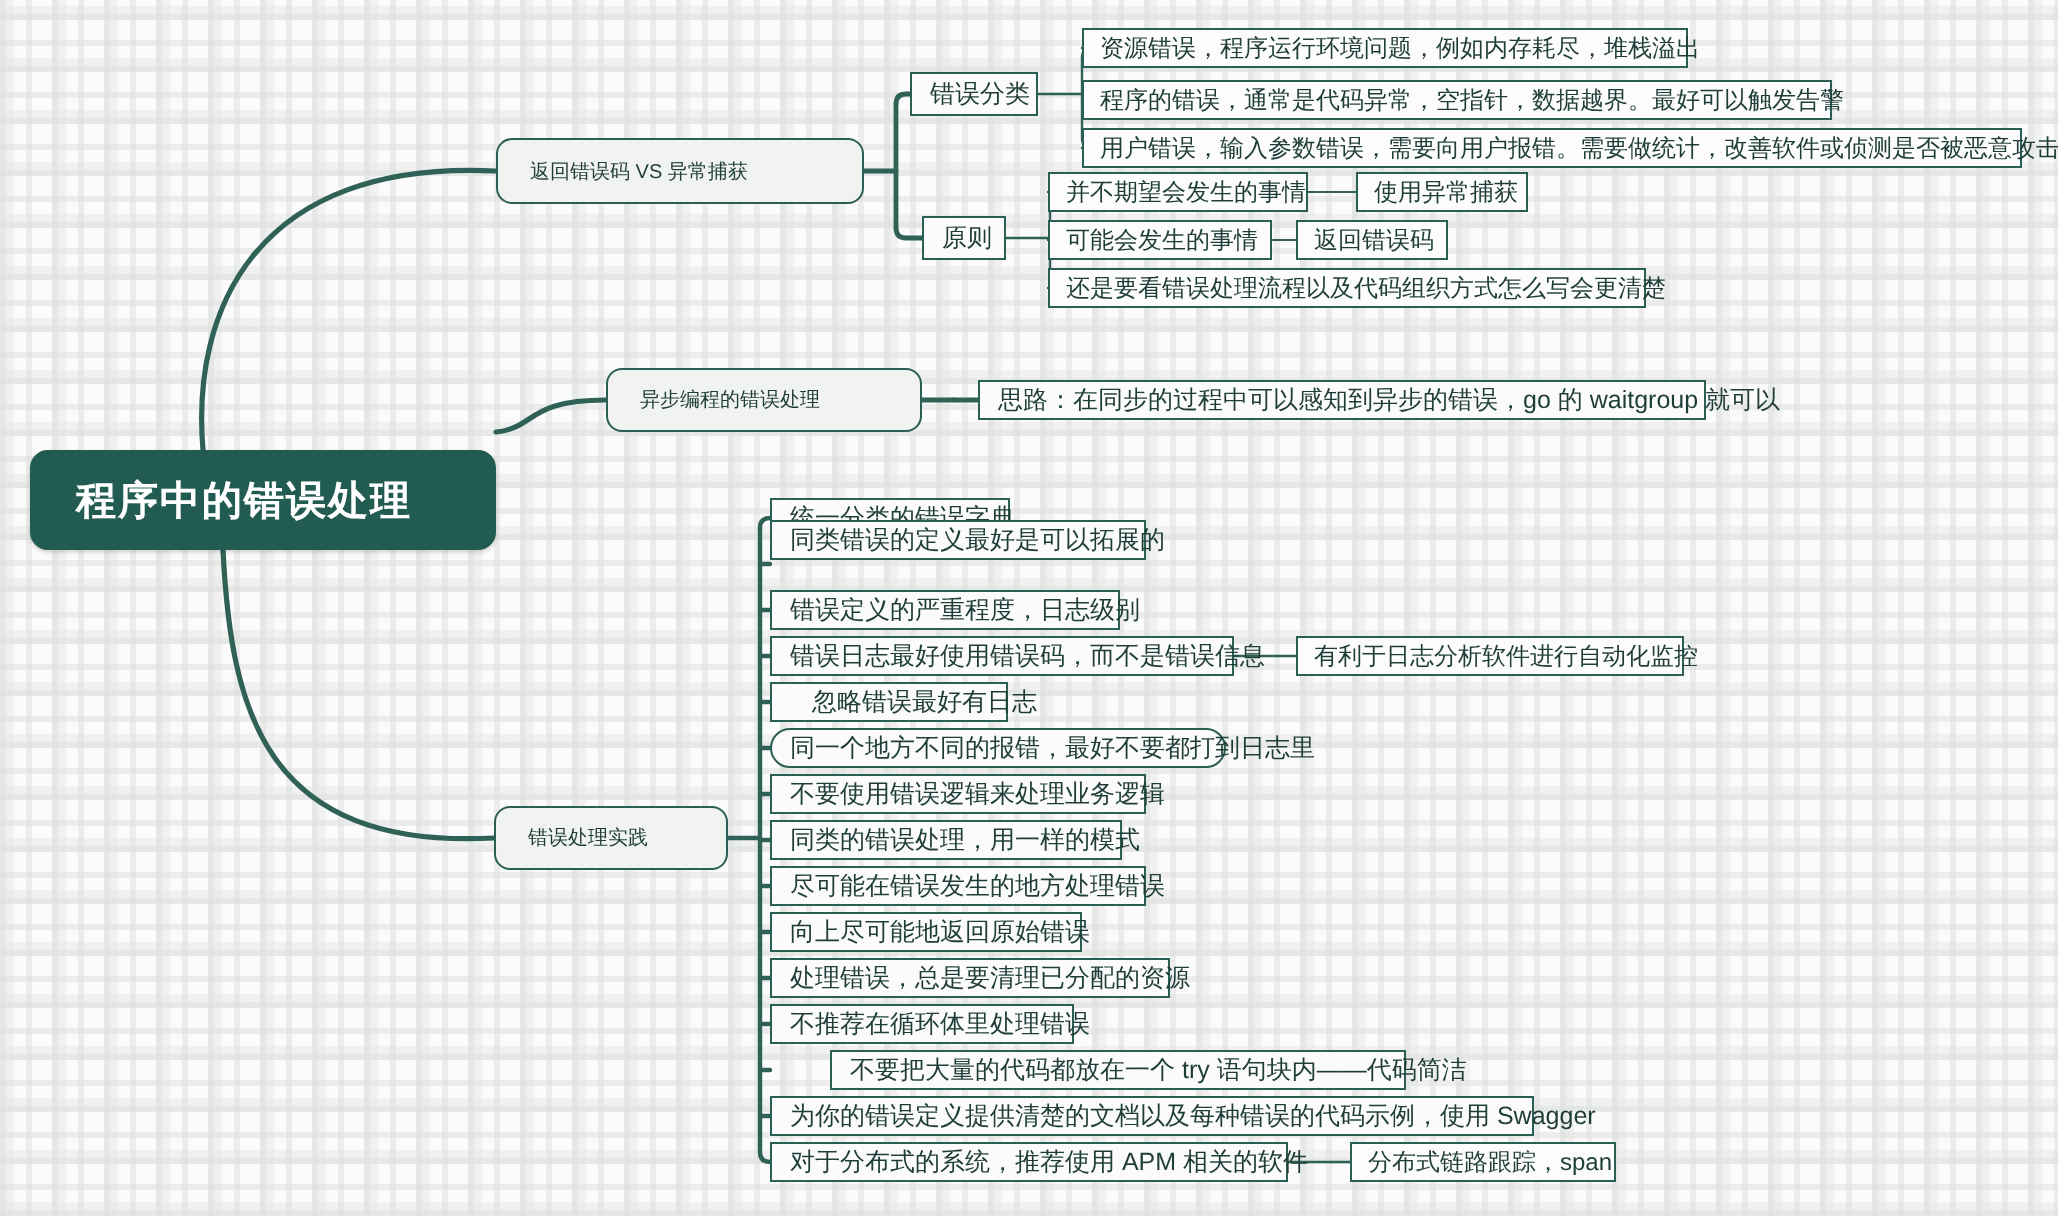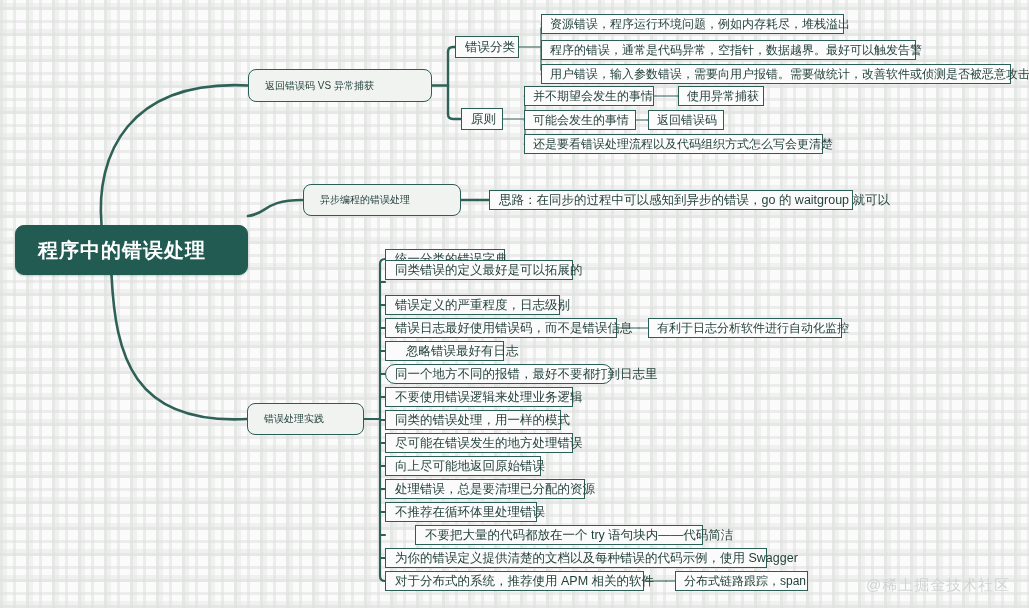--- a/index.html
+++ b/index.html
@@ -208,14 +208,13 @@
       <div class="node lvl2" style="left: 385px; top: 548px; width: 382px; height: 20px;">
         <span>为你的错误定义提供清楚的文档以及每种错误的代码示例，使用 Swagger</span>
       </div>
       <div class="node lvl2" style="left: 385px; top: 571px; width: 259px; height: 20px;">
         <span>对于分布式的系统，推荐使用 APM 相关的软件</span>
       </div>
       <div class="node lvl3" style="left: 675px; top: 571px; width: 133px; height: 20px;">
         <span>分布式链路跟踪，span</span>
       </div>
     </div>
-  <div class="watermark" style="left: 866px; top: 576px; color: rgb(210, 212, 212);">@稀土掘金技术社区</div>
 </div>
 
 </body></html>

